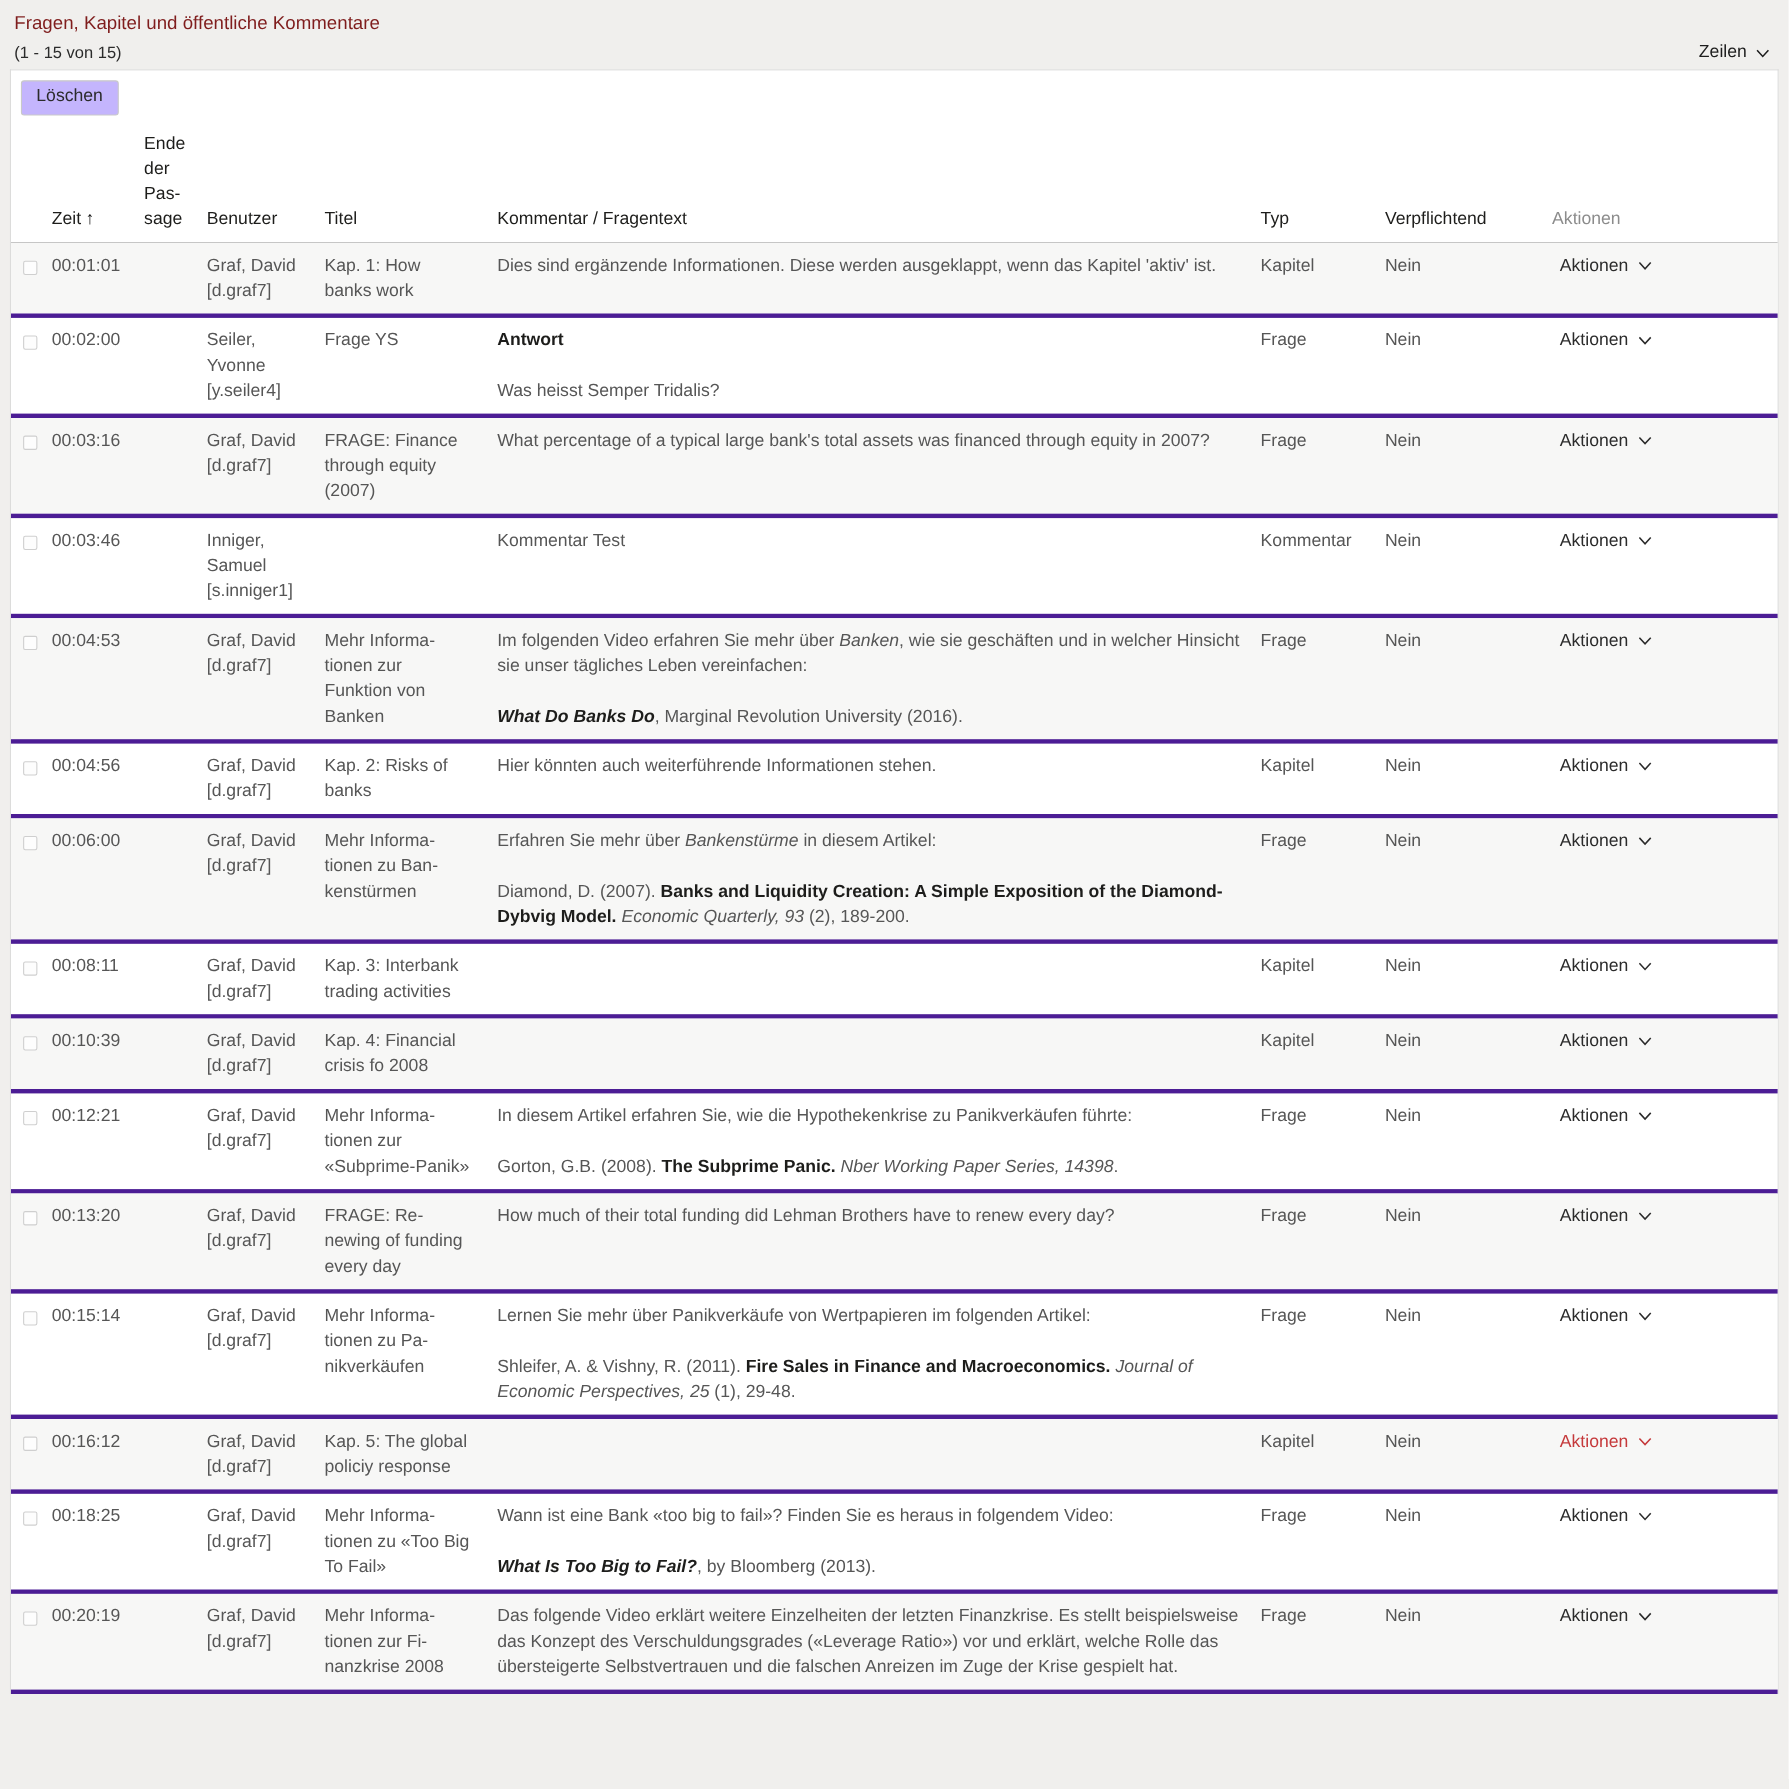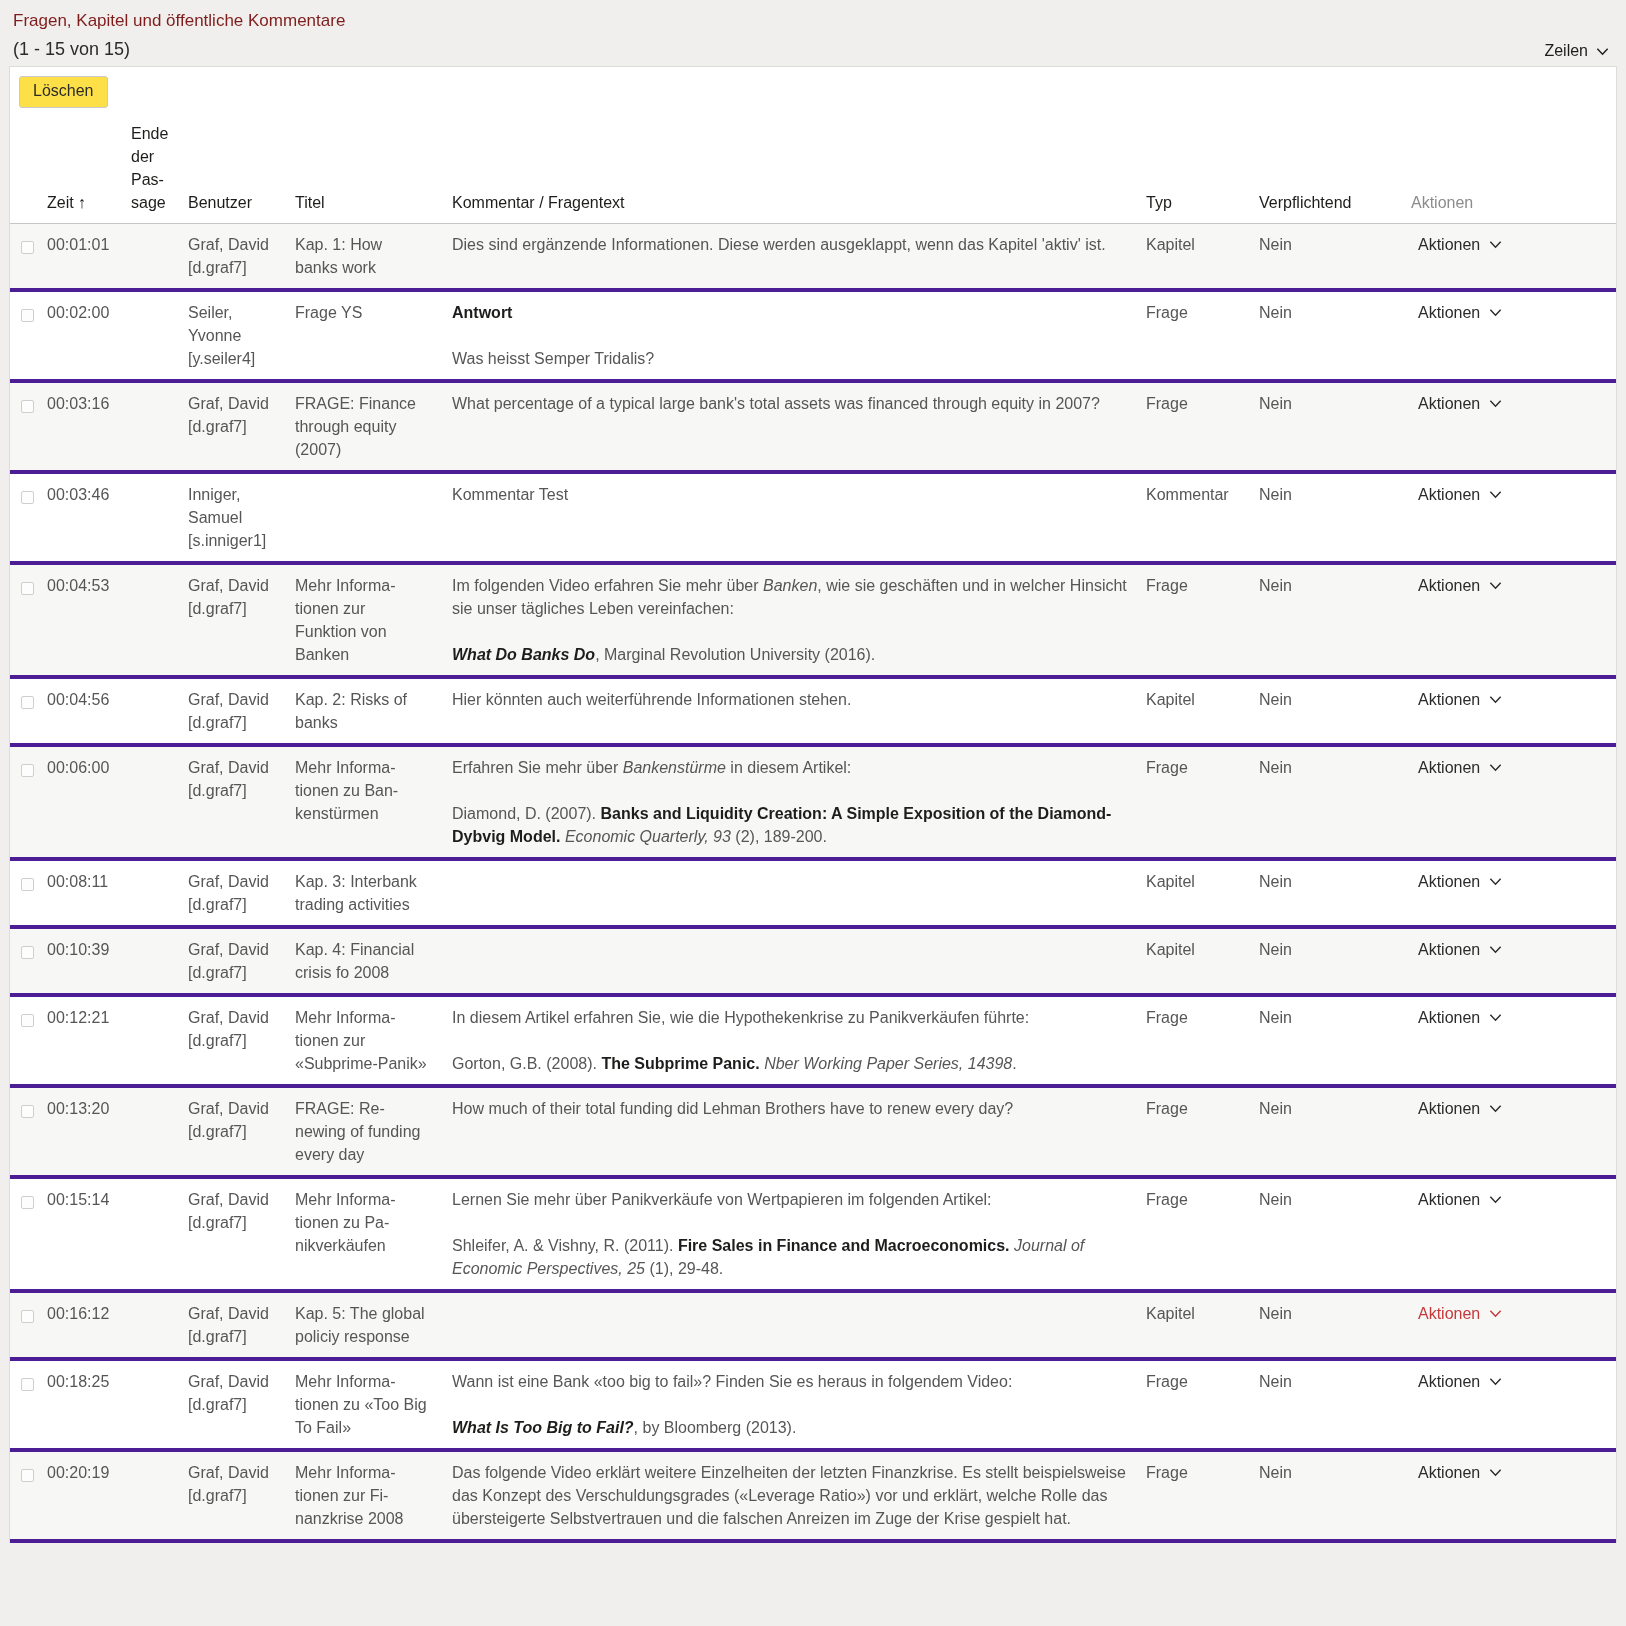--- a/index.html
+++ b/index.html
@@ -6,33 +6,33 @@
   html,body { width:1626px; height:1626px; overflow:hidden; }
   body {
     background:#f0efed;
     font-family:"Liberation Sans","DejaVu Sans",sans-serif;
     font-size:16px; color:#565656;
   }
   
   .page-header { padding:10px 16px 0 13px; }
   .page-title { font-size:17px; color:#7f1d1d; line-height:22px; }
   .page-subrow { display:flex; justify-content:space-between; align-items:flex-end; margin-top:7px; padding-bottom:6px; }
-  .result-count { font-size:18px; color:#2b2b2b; }
+  .result-count { font-size:15px; color:#2b2b2b; }
   .rows-control { display:inline-flex; align-items:center; gap:7px; font-size:16px; color:#1d1d1d; cursor:pointer; background:none; border:none; font-family:inherit; }
   .chev { width:15px; height:15px; display:inline-block; }
   .chev svg { display:block; }
   
   .panel {
     margin:0 9px; width:1608px; background:#ffffff;
     border:1px solid #dcdcdb; border-bottom:none;
   }
   .toolbar { padding:9px 0 0 9px; }
   .delete-btn {
     font-family:inherit; font-size:16px; color:#2b2b2b;
-    background:#fde047; border:1px solid #c9c9c9; border-radius:3px;
+    background:#c4b5fd; border:1px solid #c9c9c9; border-radius:3px;
     padding:4px 13px 6px; line-height:20px; cursor:pointer;
   }
   
   .grid-cols { display:grid; grid-template-columns:37px 84px 57px 107px 145px 1fr 113px 147px 210px; }
   .thead { align-items:end; margin-top:14px; padding-bottom:9px; border-bottom:1px solid #c6c6c6; color:#1d1d1b; line-height:23px; }
   .thead .hcell { padding-right:10px; }
   .thead .c-aktionen { color:#8c8c8c; padding-left:5px; }
   .sort-icon { font-weight:700; color:#111; margin-left:4px; }
   .row { border-bottom:4px solid #4c1d95; padding:9px 0; line-height:23px; }
   .row:nth-child(odd) { background:#f7f7f6; }

